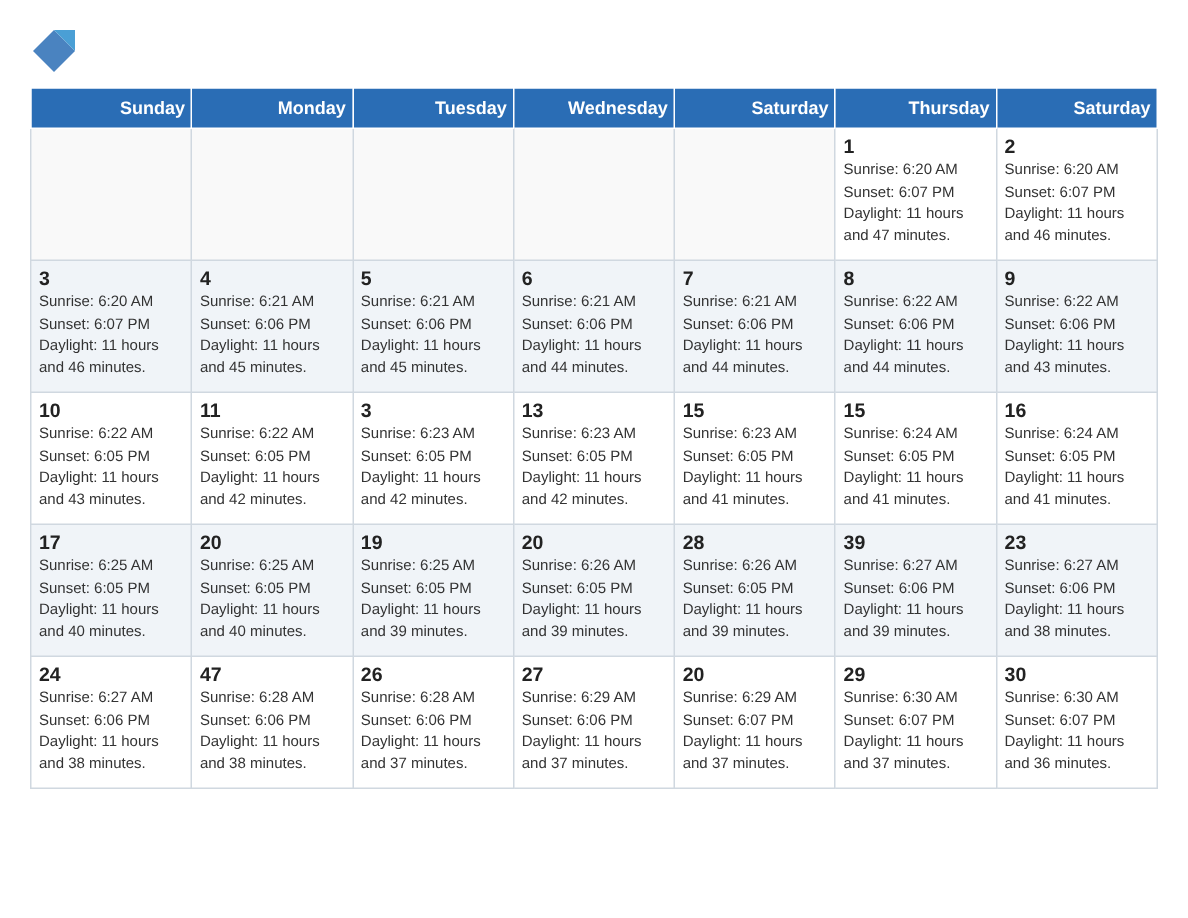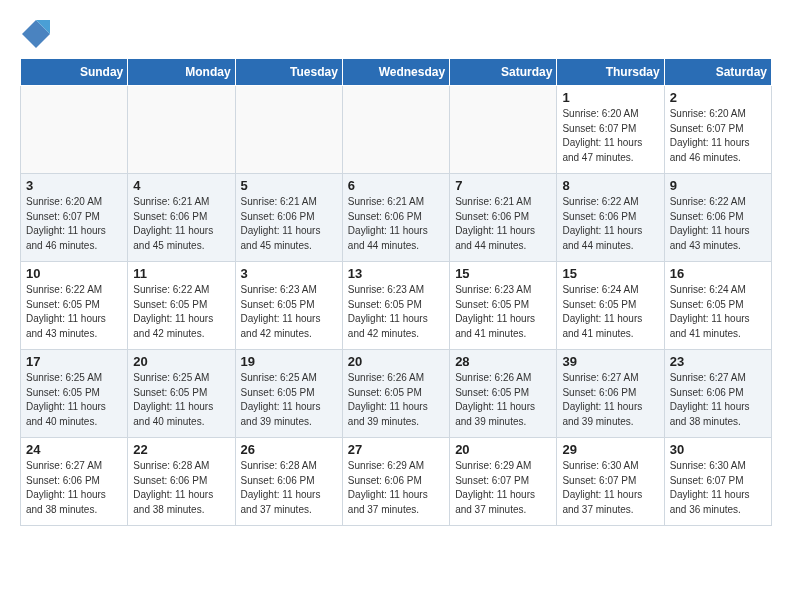--- a/index.html
+++ b/index.html
@@ -304,21 +304,21 @@
         </tr>
         <tr>
           <td>
             <span class="day-num">24</span>
             <div class="day-info" style="white-space: pre-line;">Sunrise: 6:27 AM
 Sunset: 6:06 PM
 Daylight: 11 hours
 and 38 minutes.</div>
           </td>
           <td>
-            <span class="day-num">22</span>
+            <span class="day-num">47</span>
             <div class="day-info" style="white-space: pre-line;">Sunrise: 6:28 AM
 Sunset: 6:06 PM
 Daylight: 11 hours
 and 38 minutes.</div>
           </td>
           <td>
             <span class="day-num">26</span>
             <div class="day-info" style="white-space: pre-line;">Sunrise: 6:28 AM
 Sunset: 6:06 PM
 Daylight: 11 hours

